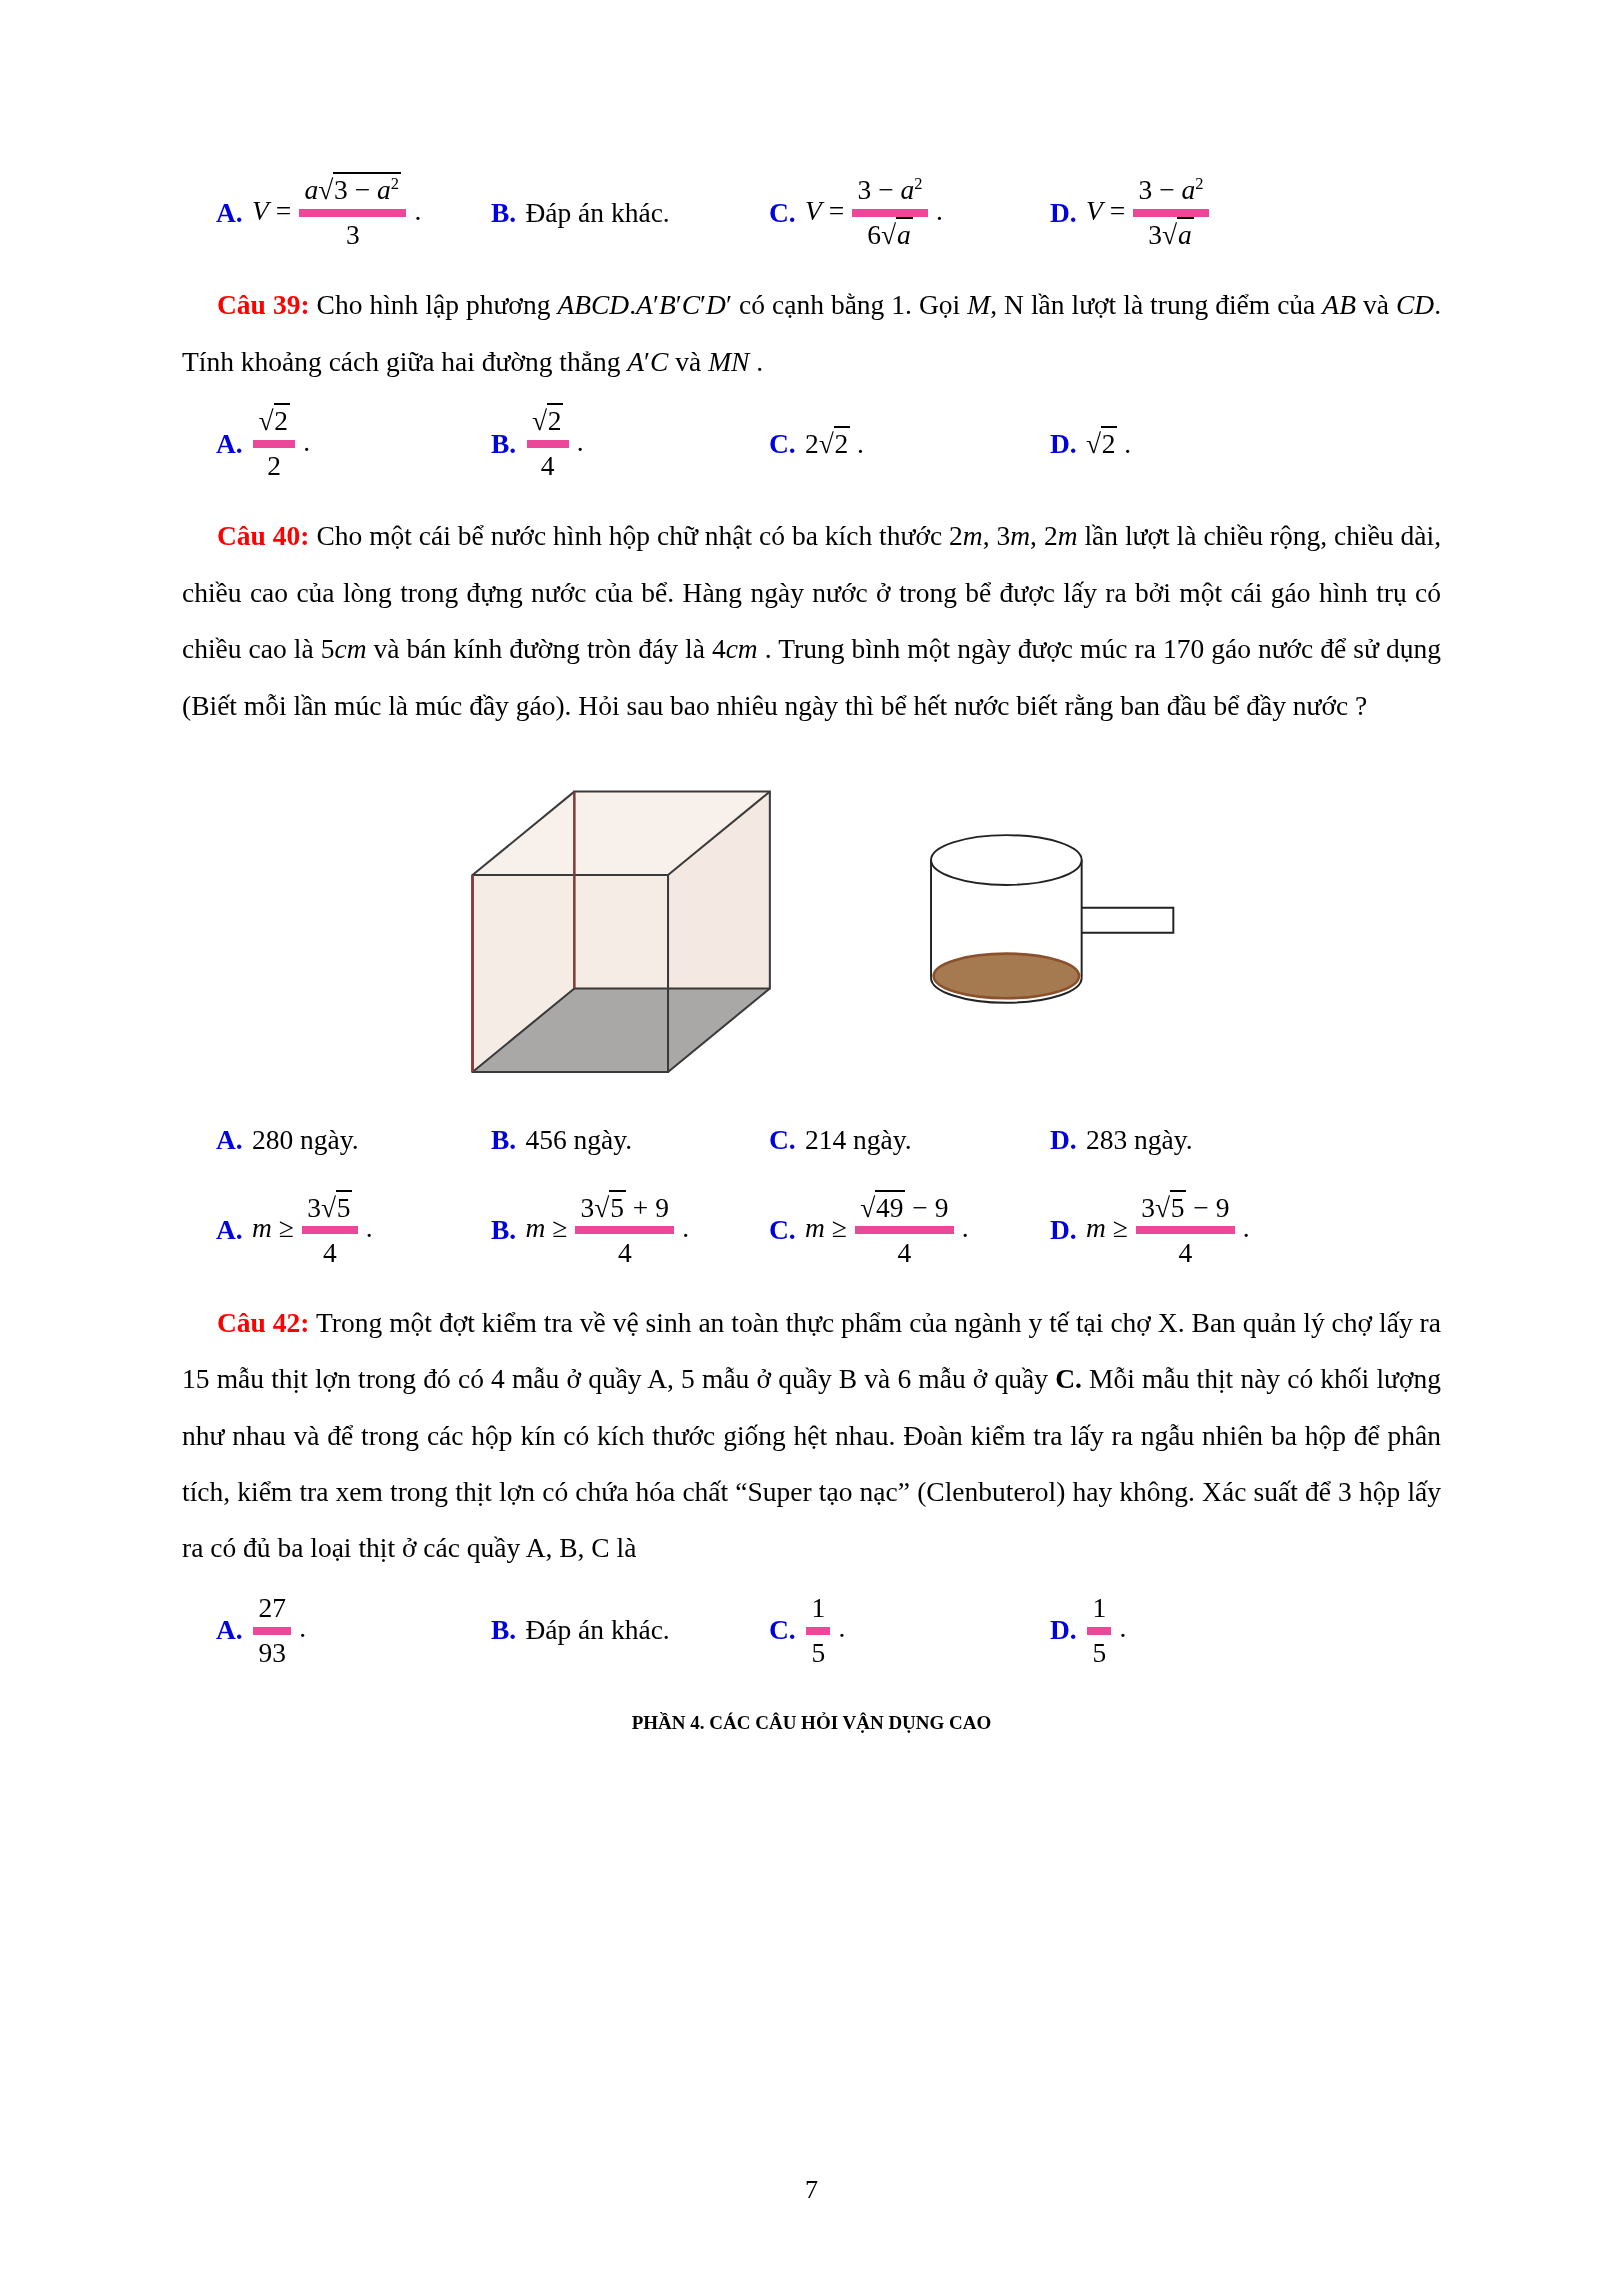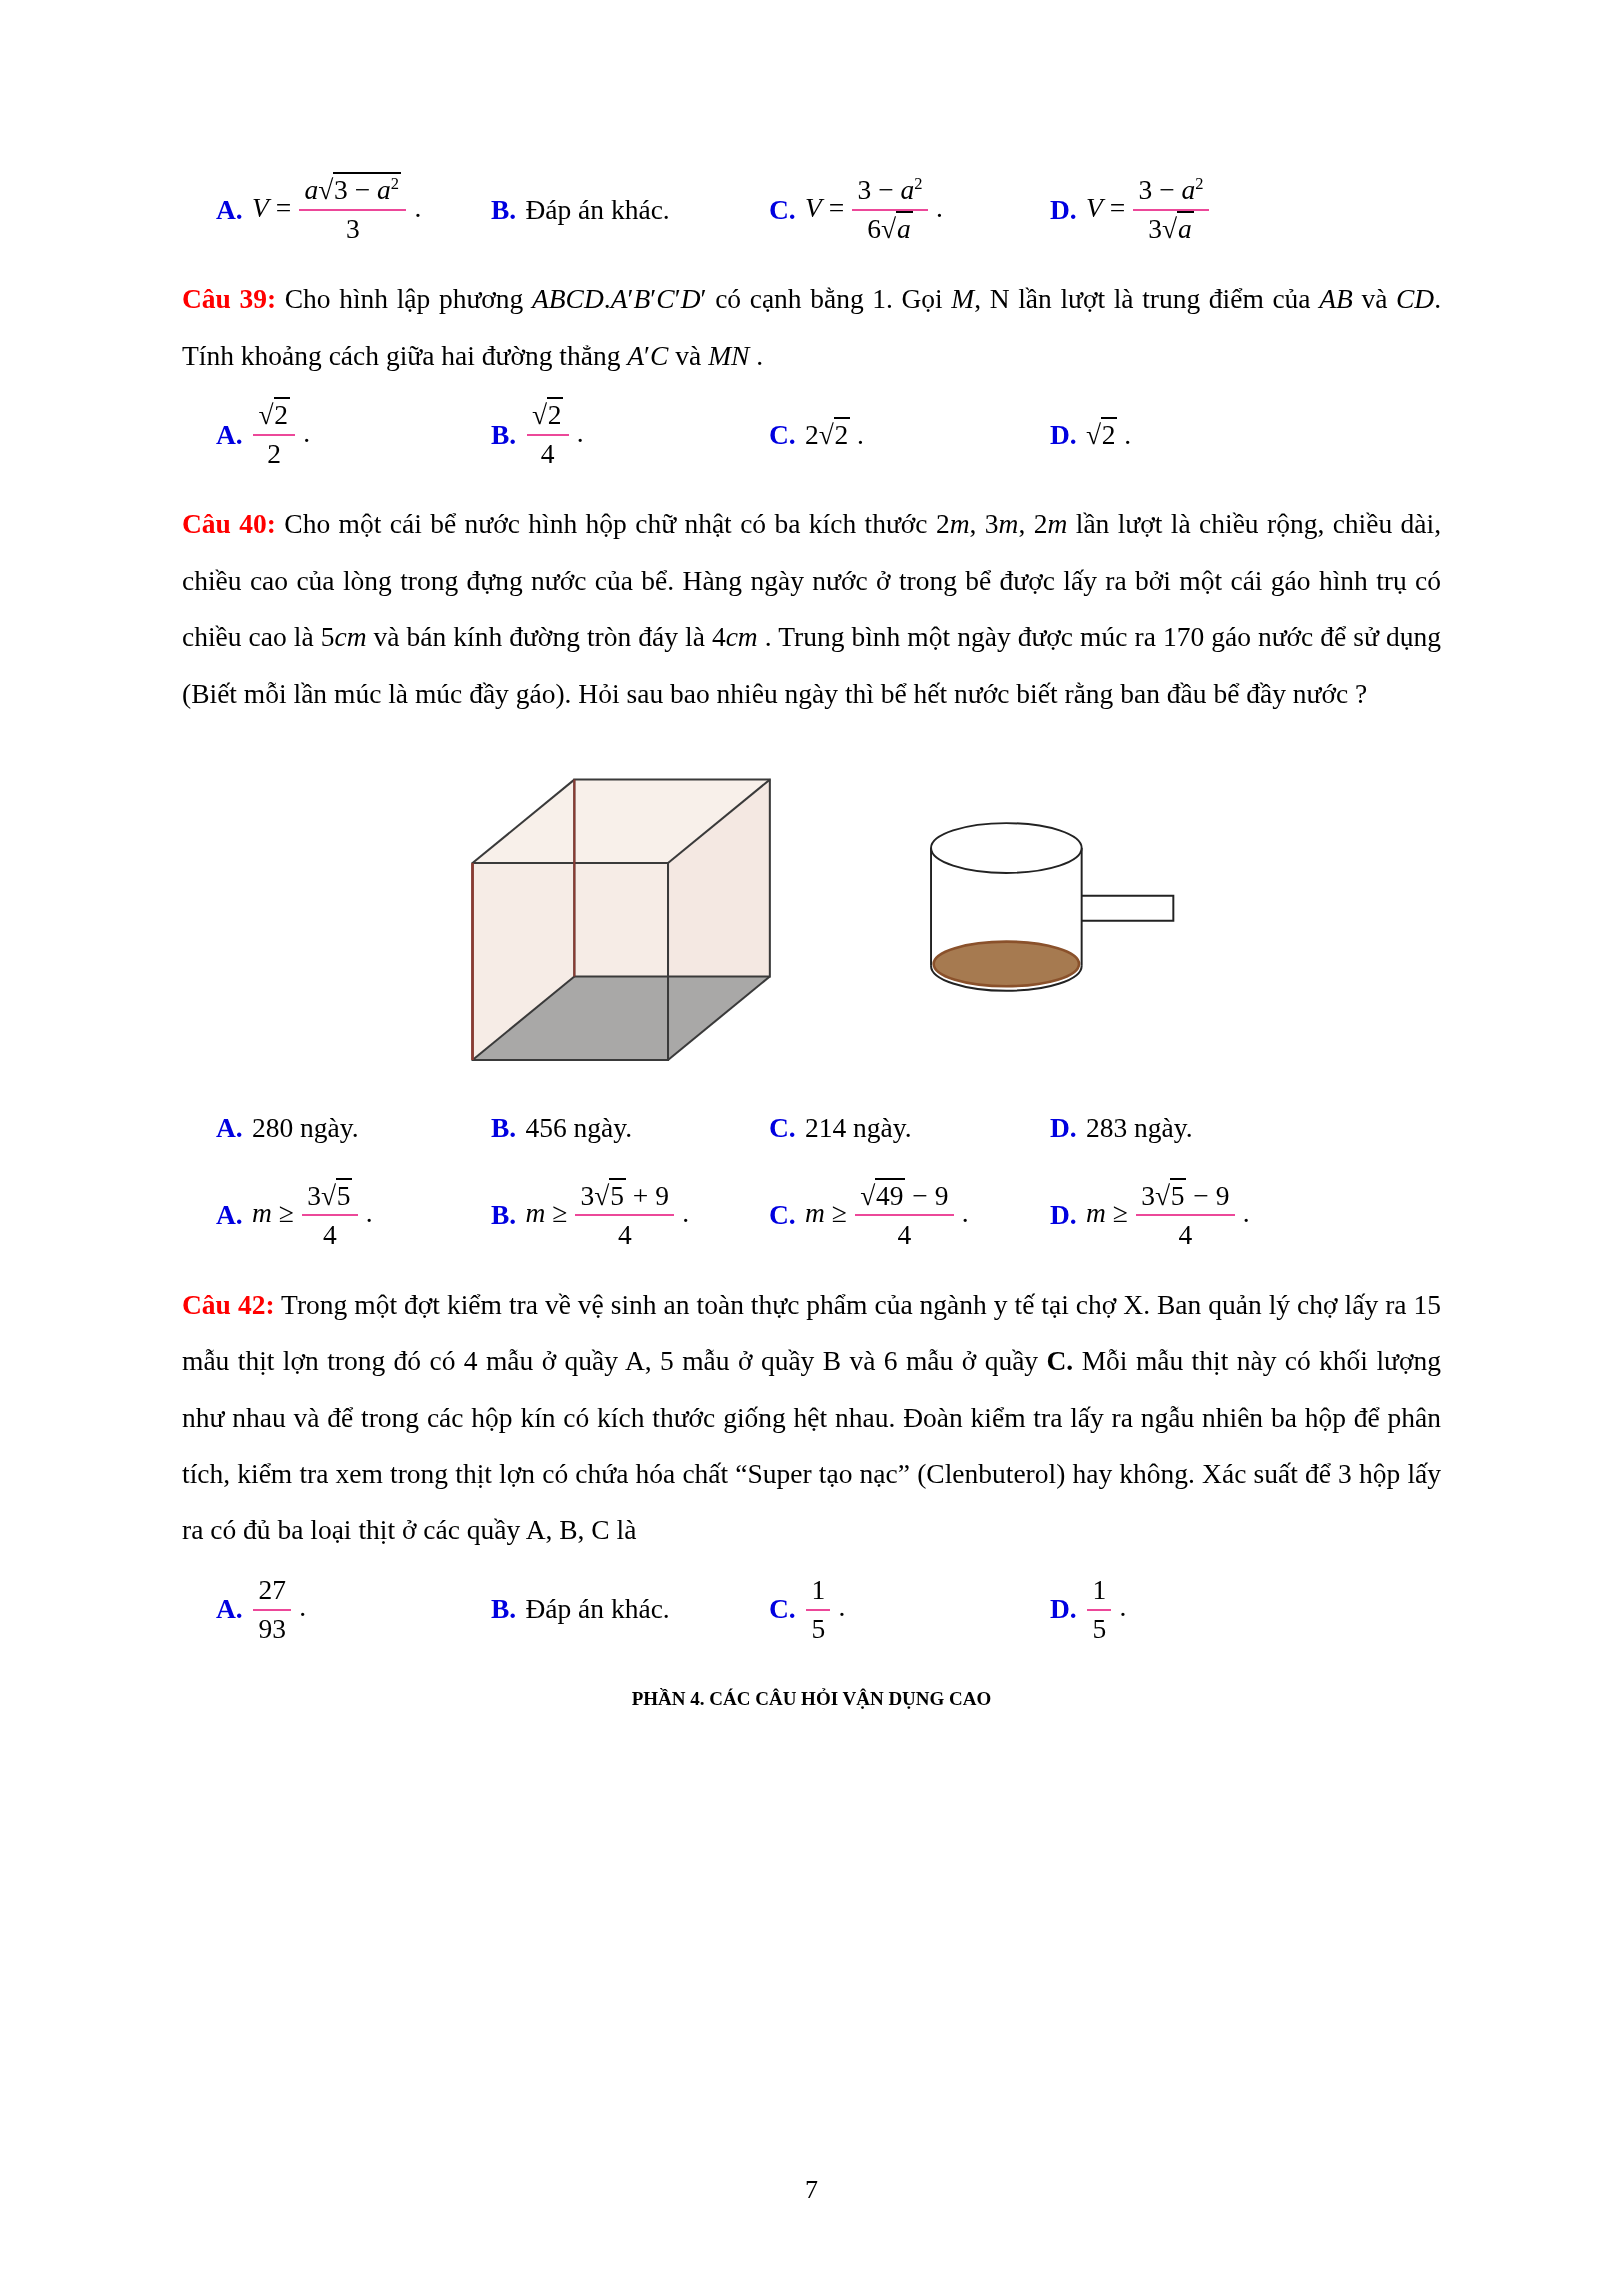--- a/index.html
+++ b/index.html
@@ -23,20 +23,21 @@
     color:var(--ink);
   }
   
   .qpara{
     margin:9.2px 0 5.2px 0;
     text-align:justify;
   }
   .qlabel{
     color:var(--label-red);
     font-weight:bold;
+    margin-left:35px;
   }
   
   .opt-row{
     display:grid;
     grid-template-columns:275px 278px 281px auto;
     align-items:center;
     padding-left:34px;
     margin:6.5px 0 13px 0;
   }
   .opt{
@@ -54,21 +55,21 @@
   .opt-body i, .qtext i{font-family:inherit;}
   .frac{
     display:inline-block;
     text-align:center;
     vertical-align:middle;
     line-height:1.25;
     margin:2.6px 1.3px;
   }
   .frac .num{
     display:block;
-    border-bottom:2px solid #ec4899;
+    border-bottom:8px solid #ec4899;
     padding:0 5.2px 1.3px 5.2px;
   }
   .frac .den{
     display:block;
     padding:1.3px 5.2px 0 5.2px;
   }
   .sqrt{white-space:nowrap;}
   .sqrt .rad{
     border-top:2px solid #000;
     padding:0 2px 0 0.7px;

